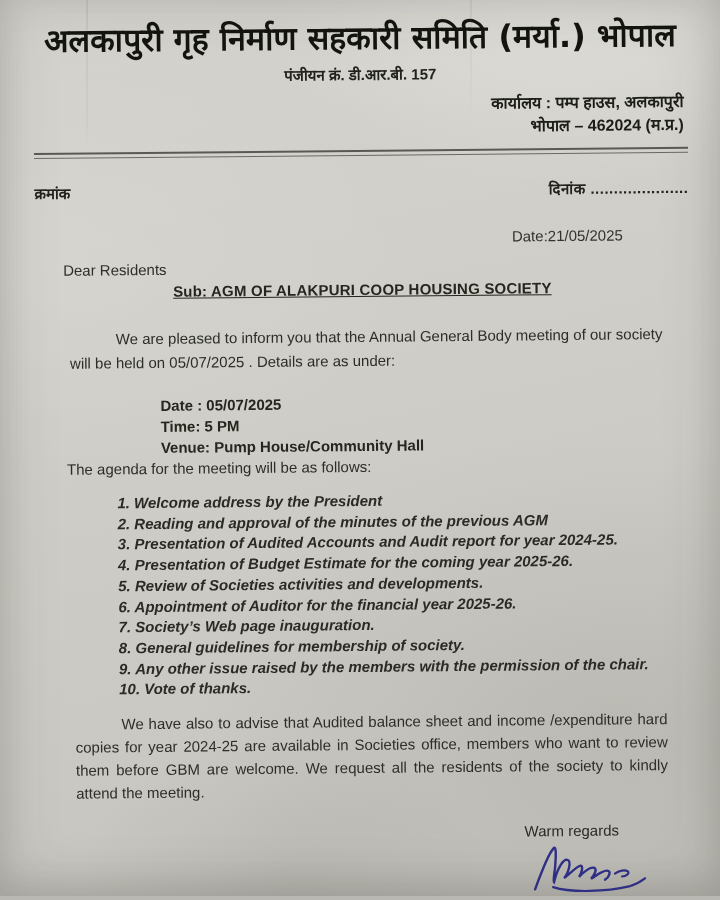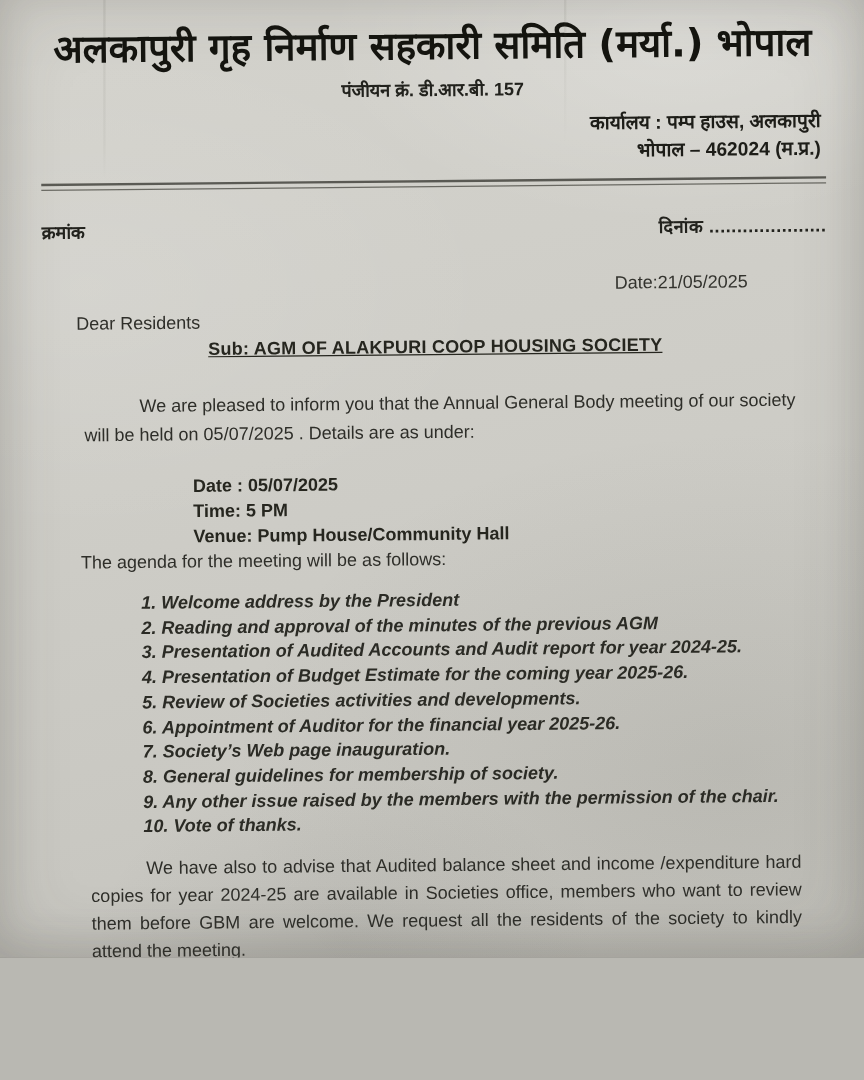--- a/index.html
+++ b/index.html
@@ -2,21 +2,21 @@
 <html><head>
 <meta charset="utf-8">
 <style>
   html,body{margin:0;padding:0;}
   body{
     width:720px;height:900px;overflow:hidden;
     font-family:"Liberation Sans","DejaVu Sans",sans-serif;
     background:#b9b8b2;
   }
   .photo{
-    position:relative;width:720px;height:798px;overflow:hidden;
+    position:relative;width:720px;height:896px;overflow:hidden;
     background:
       radial-gradient(ellipse 420px 220px at 78% 4%, rgba(255,255,255,0.22), transparent 70%),
       radial-gradient(ellipse 500px 300px at 10% 30%, rgba(255,255,255,0.10), transparent 70%),
       radial-gradient(ellipse 600px 400px at 85% 80%, rgba(70,70,60,0.10), transparent 70%),
       radial-gradient(ellipse 300px 200px at 40% 98%, rgba(60,60,55,0.08), transparent 70%),
       linear-gradient(168deg,#d4d3cd 0%,#cecdc7 45%,#c9c8c2 75%,#c3c2bc 100%);
     box-shadow:inset 0 0 60px rgba(60,58,50,0.18), inset 0 -14px 30px rgba(60,58,50,0.12);
   }
   
   .photo::before{

